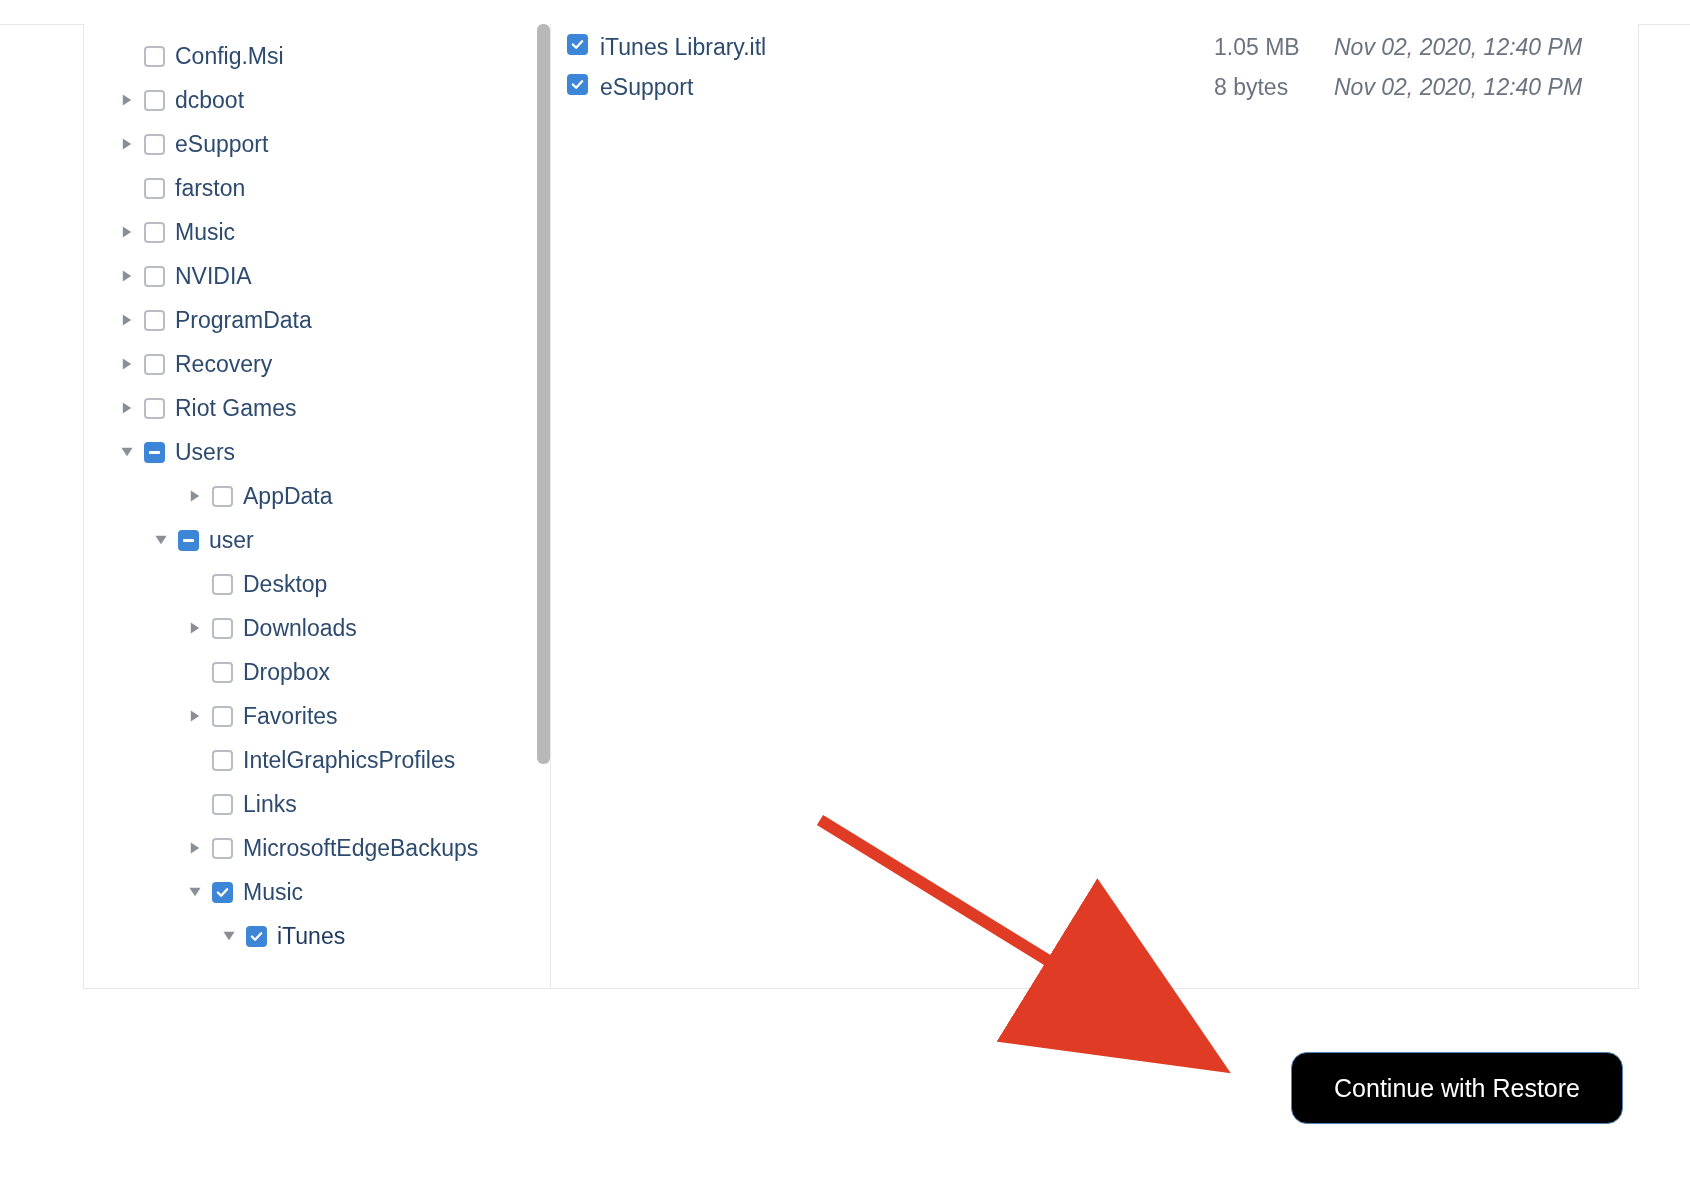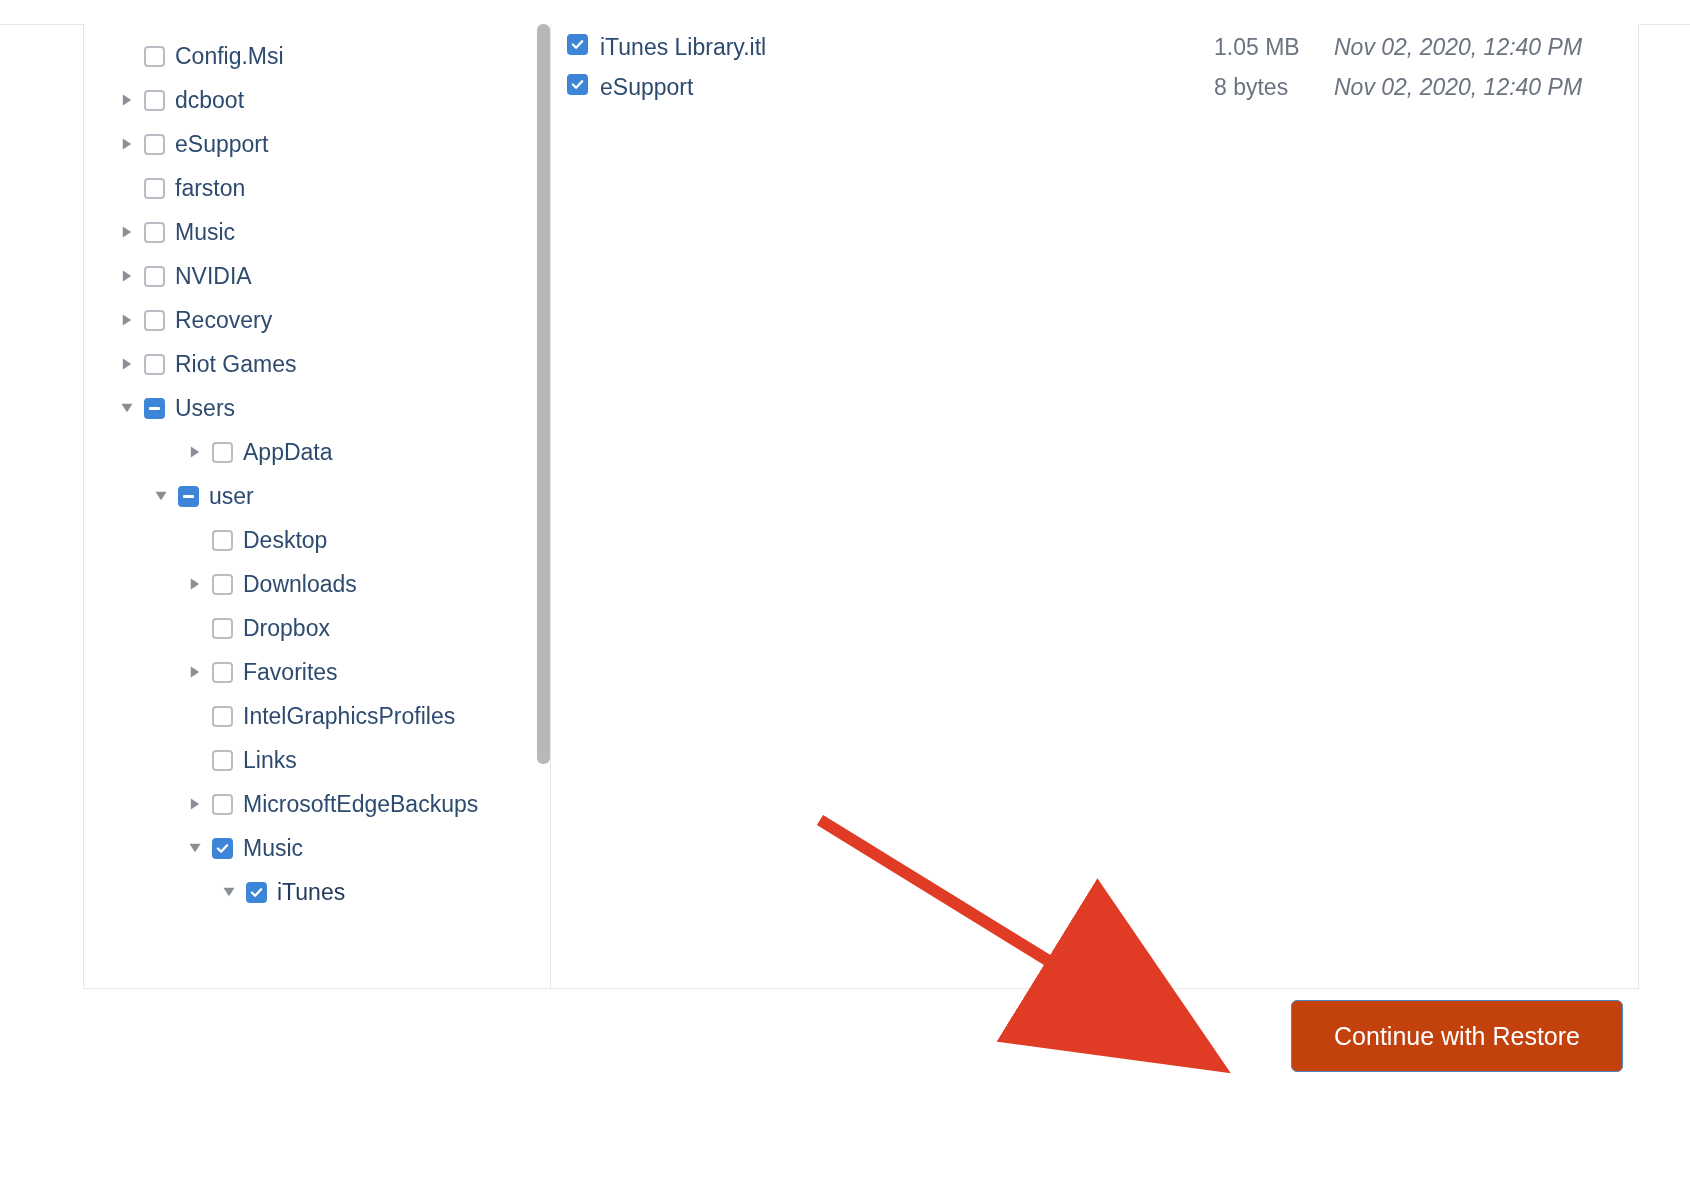--- a/index.html
+++ b/index.html
@@ -84,26 +84,26 @@
     font-size: 23px;
   }
   .file-row .chk { margin-left: 0; margin-right: 12px; }
   .file-name { flex: 1; color: #2d4a6f; }
   .file-size { width: 120px; text-align: left; color: #6b7280; }
   .file-date { width: 270px; text-align: left; color: #6b7280; font-style: italic; }
 
   .restore-btn {
     position: absolute;
     right: 67px;
-    top: 1000px;
+    top: 1052px;
     width: 332px;
     height: 72px;
-    background: #c2410c;
+    background: #000000;
     border: 1px solid #4f86bd;
-    border-radius: 6px;
+    border-radius: 16px;
     color: #fff;
     font-size: 25px;
     font-weight: 400;
     display: flex;
     align-items: center;
     justify-content: center;
     cursor: pointer;
   }
 
   .arrow-annot {
@@ -160,20 +160,29 @@
           <span class="tree-label">Music</span>
         </div>
         <div class="tree-row">
           <span class="toggle">
             <svg viewBox="0 0 10 10">
               <polygon points="2,1 8,5 2,9" fill="#8a8f96"></polygon>
             </svg>
           </span>
           <div class="chk empty"></div>
           <span class="tree-label">NVIDIA</span>
+        </div>
+        <div class="tree-row">
+          <span class="toggle">
+            <svg viewBox="0 0 10 10">
+              <polygon points="2,1 8,5 2,9" fill="#8a8f96"></polygon>
+            </svg>
+          </span>
+          <div class="chk empty"></div>
+          <span class="tree-label">ProgramData</span>
         </div>
         <div class="tree-row">
           <span class="toggle">
             <svg viewBox="0 0 10 10">
               <polygon points="2,1 8,5 2,9" fill="#8a8f96"></polygon>
             </svg>
           </span>
           <div class="chk empty"></div>
           <span class="tree-label">Recovery</span>
         </div>

